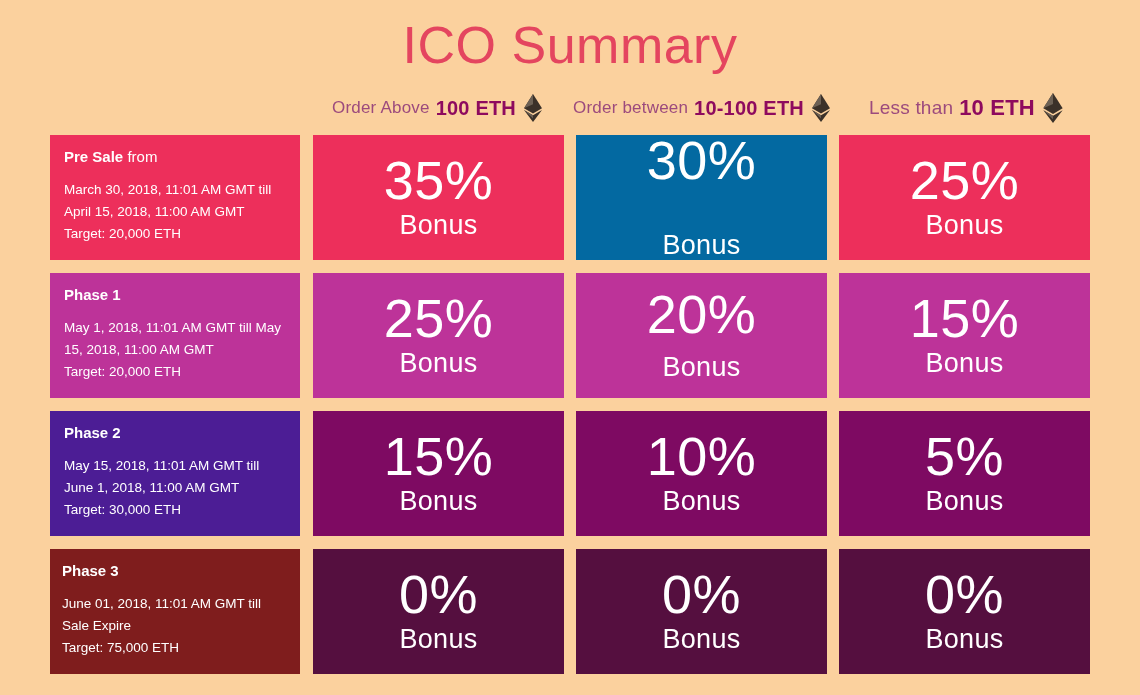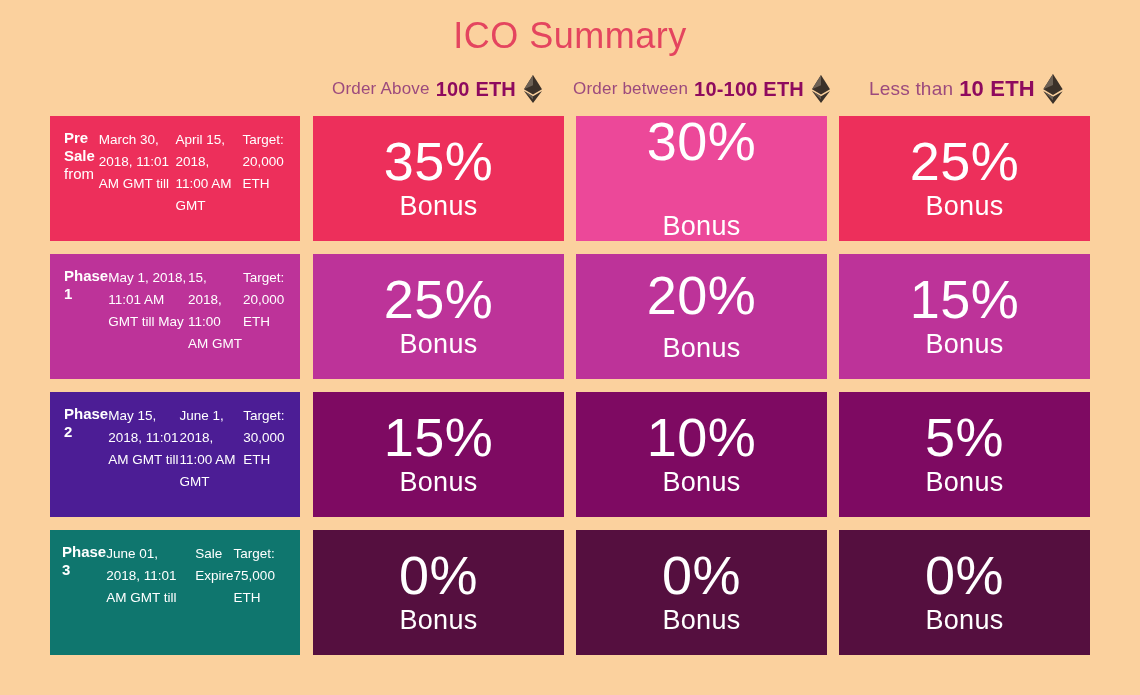--- a/index.html
+++ b/index.html
@@ -18,21 +18,21 @@
     position: relative;
     width: 1140px;
     height: 695px;
     box-sizing: border-box;
   }
 
   
   .title {
     text-align: center;
     color: #e4455f;
-    font-size: 36px;
+    font-size: 52px;
     font-weight: 300;
     letter-spacing: 0.5px;
     padding-top: 14px;
     line-height: 1.2;
   }
 
   
   .header-row {
     display: flex;
     padding: 0 50px 0 50px;
@@ -92,20 +92,21 @@
   .row:last-child { margin-bottom: 0; }
 
   .label-cell {
     width: 250px;
     flex: 0 0 250px;
     margin-right: 13px;
     box-sizing: border-box;
     padding: 13px 14px 10px 14px;
     color: #ffffff;
     display: flex;
+    flex-direction: column;
   }
   .phase-line {
     font-size: 15px;
     margin-bottom: 13px;
     line-height: 1.2;
   }
   .phase-name {
     font-weight: 700;
   }
   .phase-suffix {
@@ -198,21 +199,21 @@
           <span class="phase-name">Pre Sale</span><span class="phase-suffix"> from</span>
         </div>
         <div class="detail">March 30, 2018,  11:01 AM GMT till</div>
         <div class="detail">April 15, 2018, 11:00 AM GMT</div>
         <div class="detail">Target: 20,000 ETH</div>
       </div>
       <div class="bonus-cell" style="background-color: rgb(237, 47, 91);">
         <div class="pct">35%</div>
         <div class="bonus-word">Bonus</div>
       </div>
-      <div class="bonus-cell" style="background-color: #ec4899; gap: 40px;">
+      <div class="bonus-cell" style="background-color: #0369a1; gap: 40px;">
         <div class="pct">30%</div>
         <div class="bonus-word">Bonus</div>
       </div>
       <div class="bonus-cell" style="background-color: rgb(237, 47, 91);">
         <div class="pct">25%</div>
         <div class="bonus-word">Bonus</div>
       </div>
     </div>
 
     <div class="row">
@@ -255,21 +256,21 @@
         <div class="pct">10%</div>
         <div class="bonus-word">Bonus</div>
       </div>
       <div class="bonus-cell" style="background-color: rgb(126, 10, 98);">
         <div class="pct">5%</div>
         <div class="bonus-word">Bonus</div>
       </div>
     </div>
 
     <div class="row">
-      <div class="label-cell" style="background-color: #0f766e; padding-left: 12px;">
+      <div class="label-cell" style="background-color: #7f1d1d; padding-left: 12px;">
         <div class="phase-line">
           <span class="phase-name">Phase 3</span><span class="phase-suffix"></span>
         </div>
         <div class="detail">June 01, 2018,  11:01 AM GMT till</div>
         <div class="detail">Sale Expire</div>
         <div class="detail">Target: 75,000 ETH</div>
       </div>
       <div class="bonus-cell" style="background-color: rgb(85, 15, 63);">
         <div class="pct">0%</div>
         <div class="bonus-word">Bonus</div>

